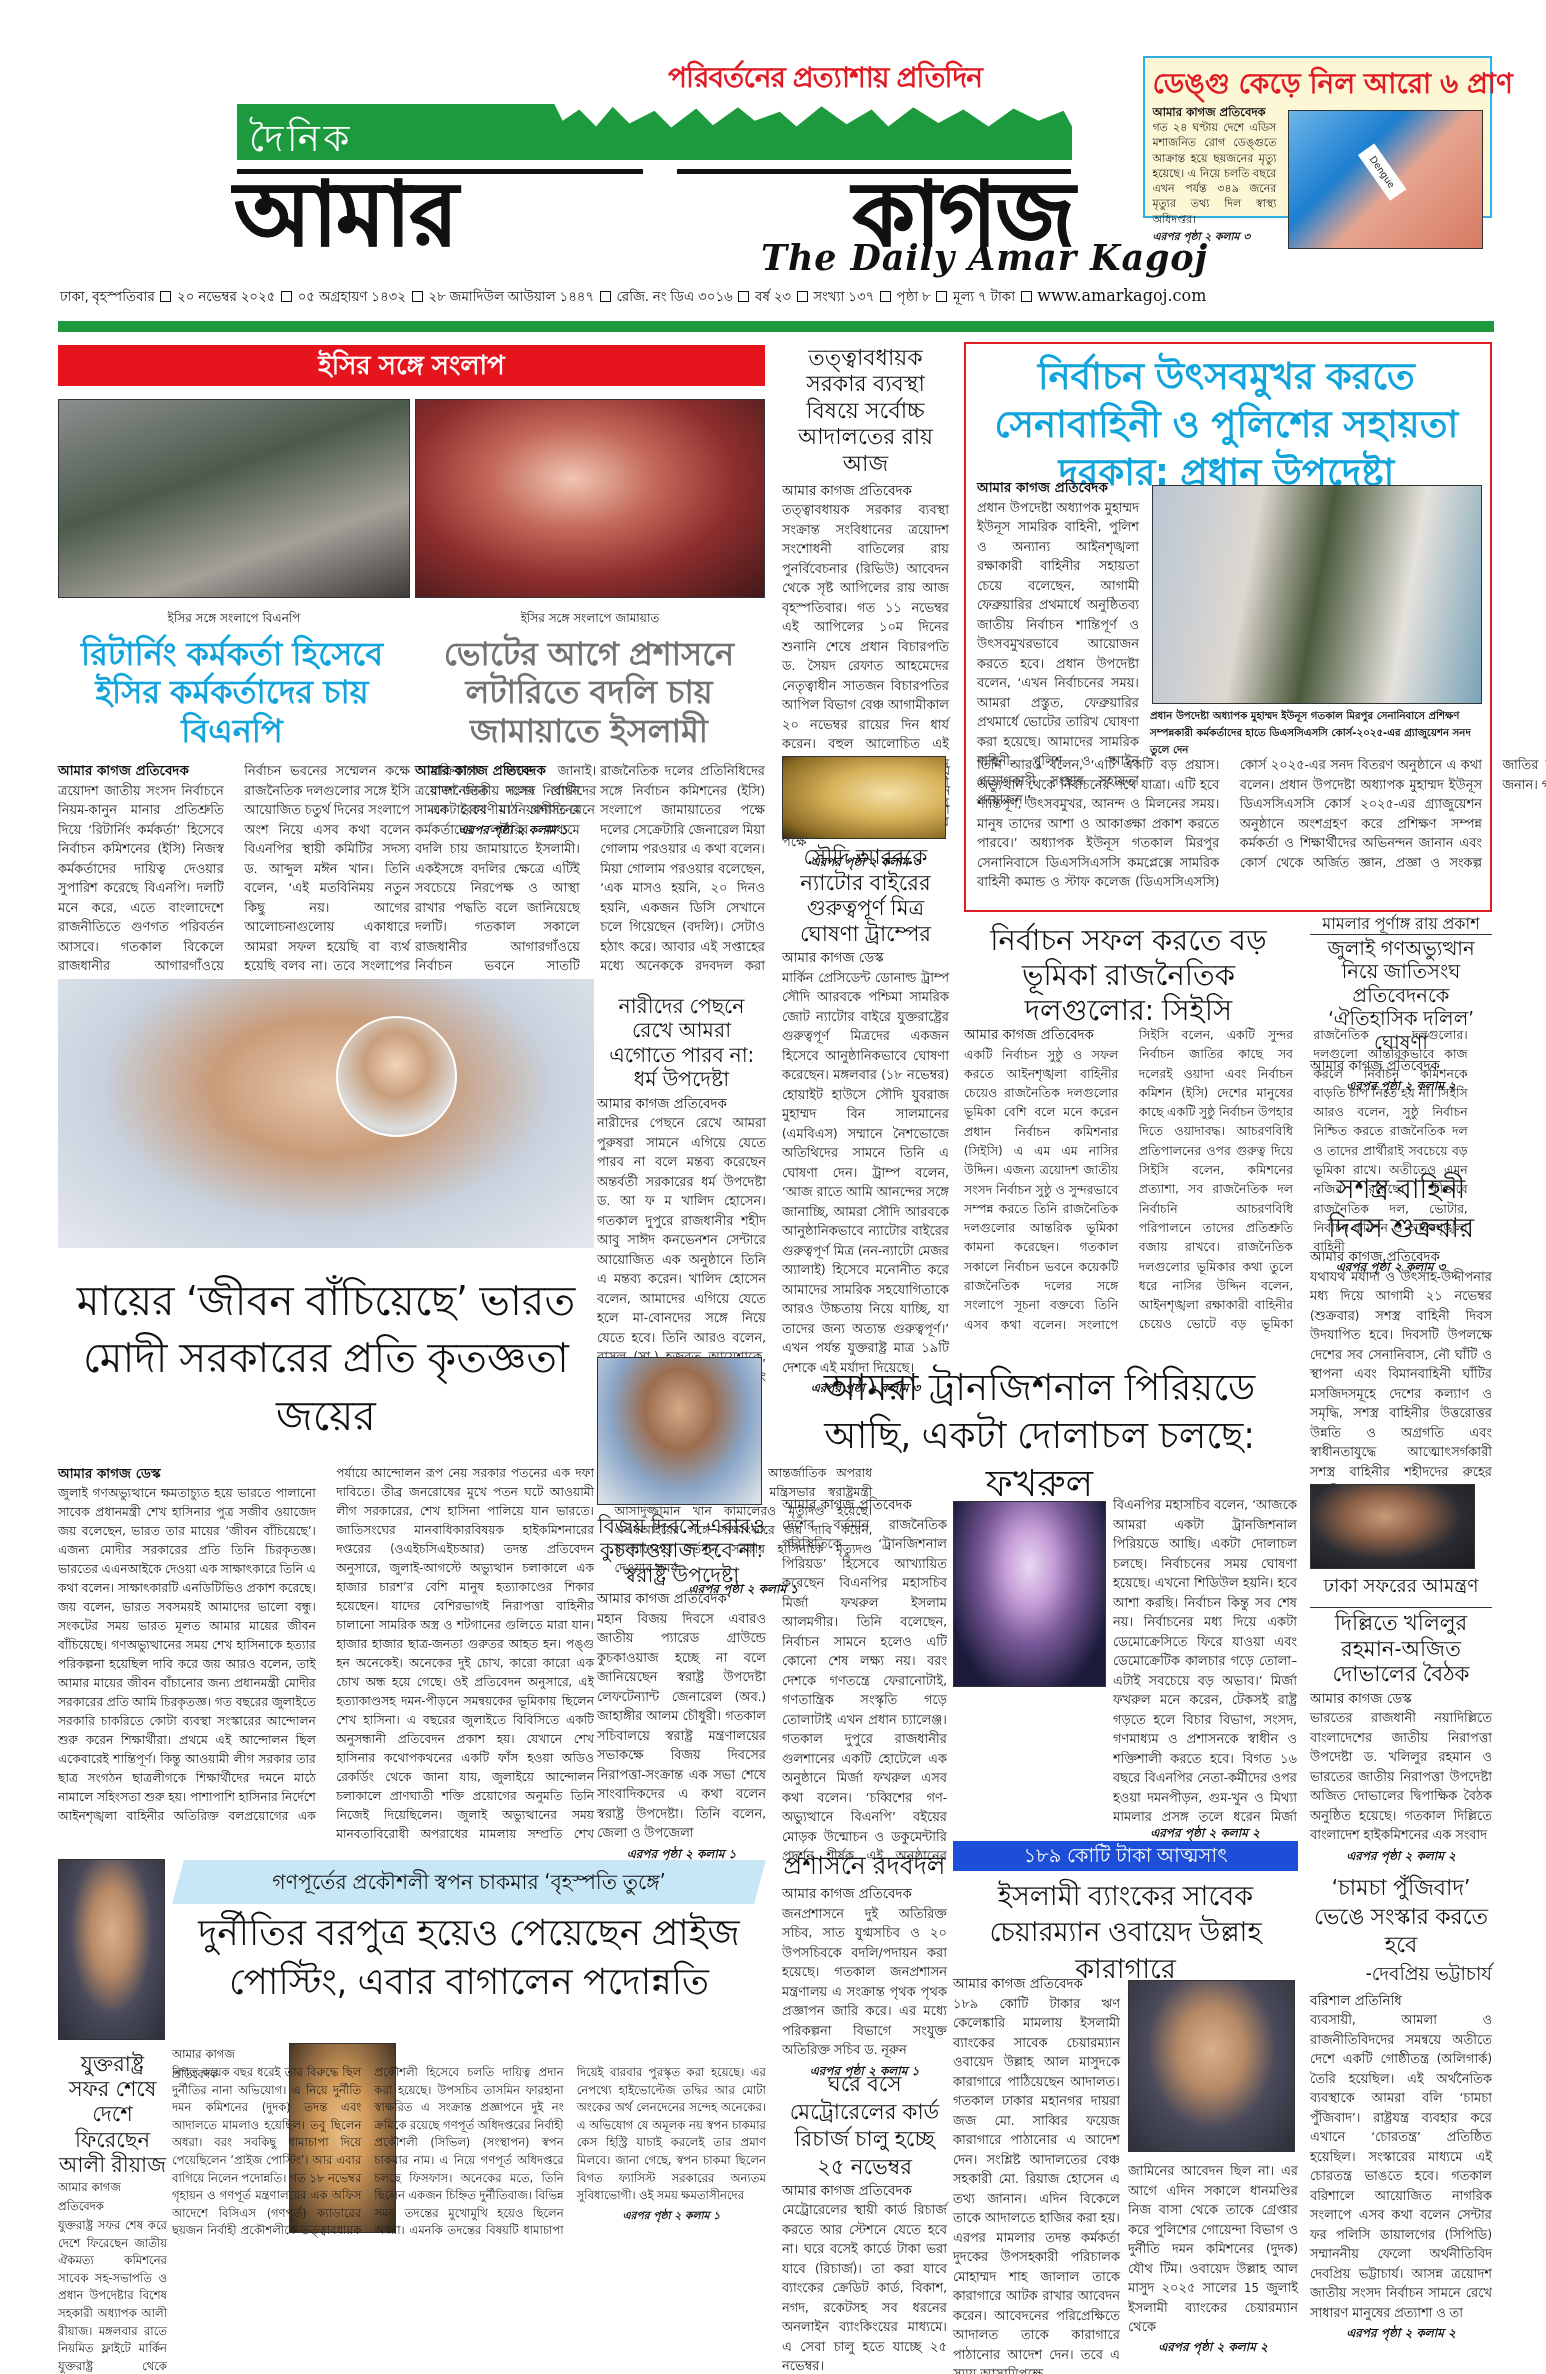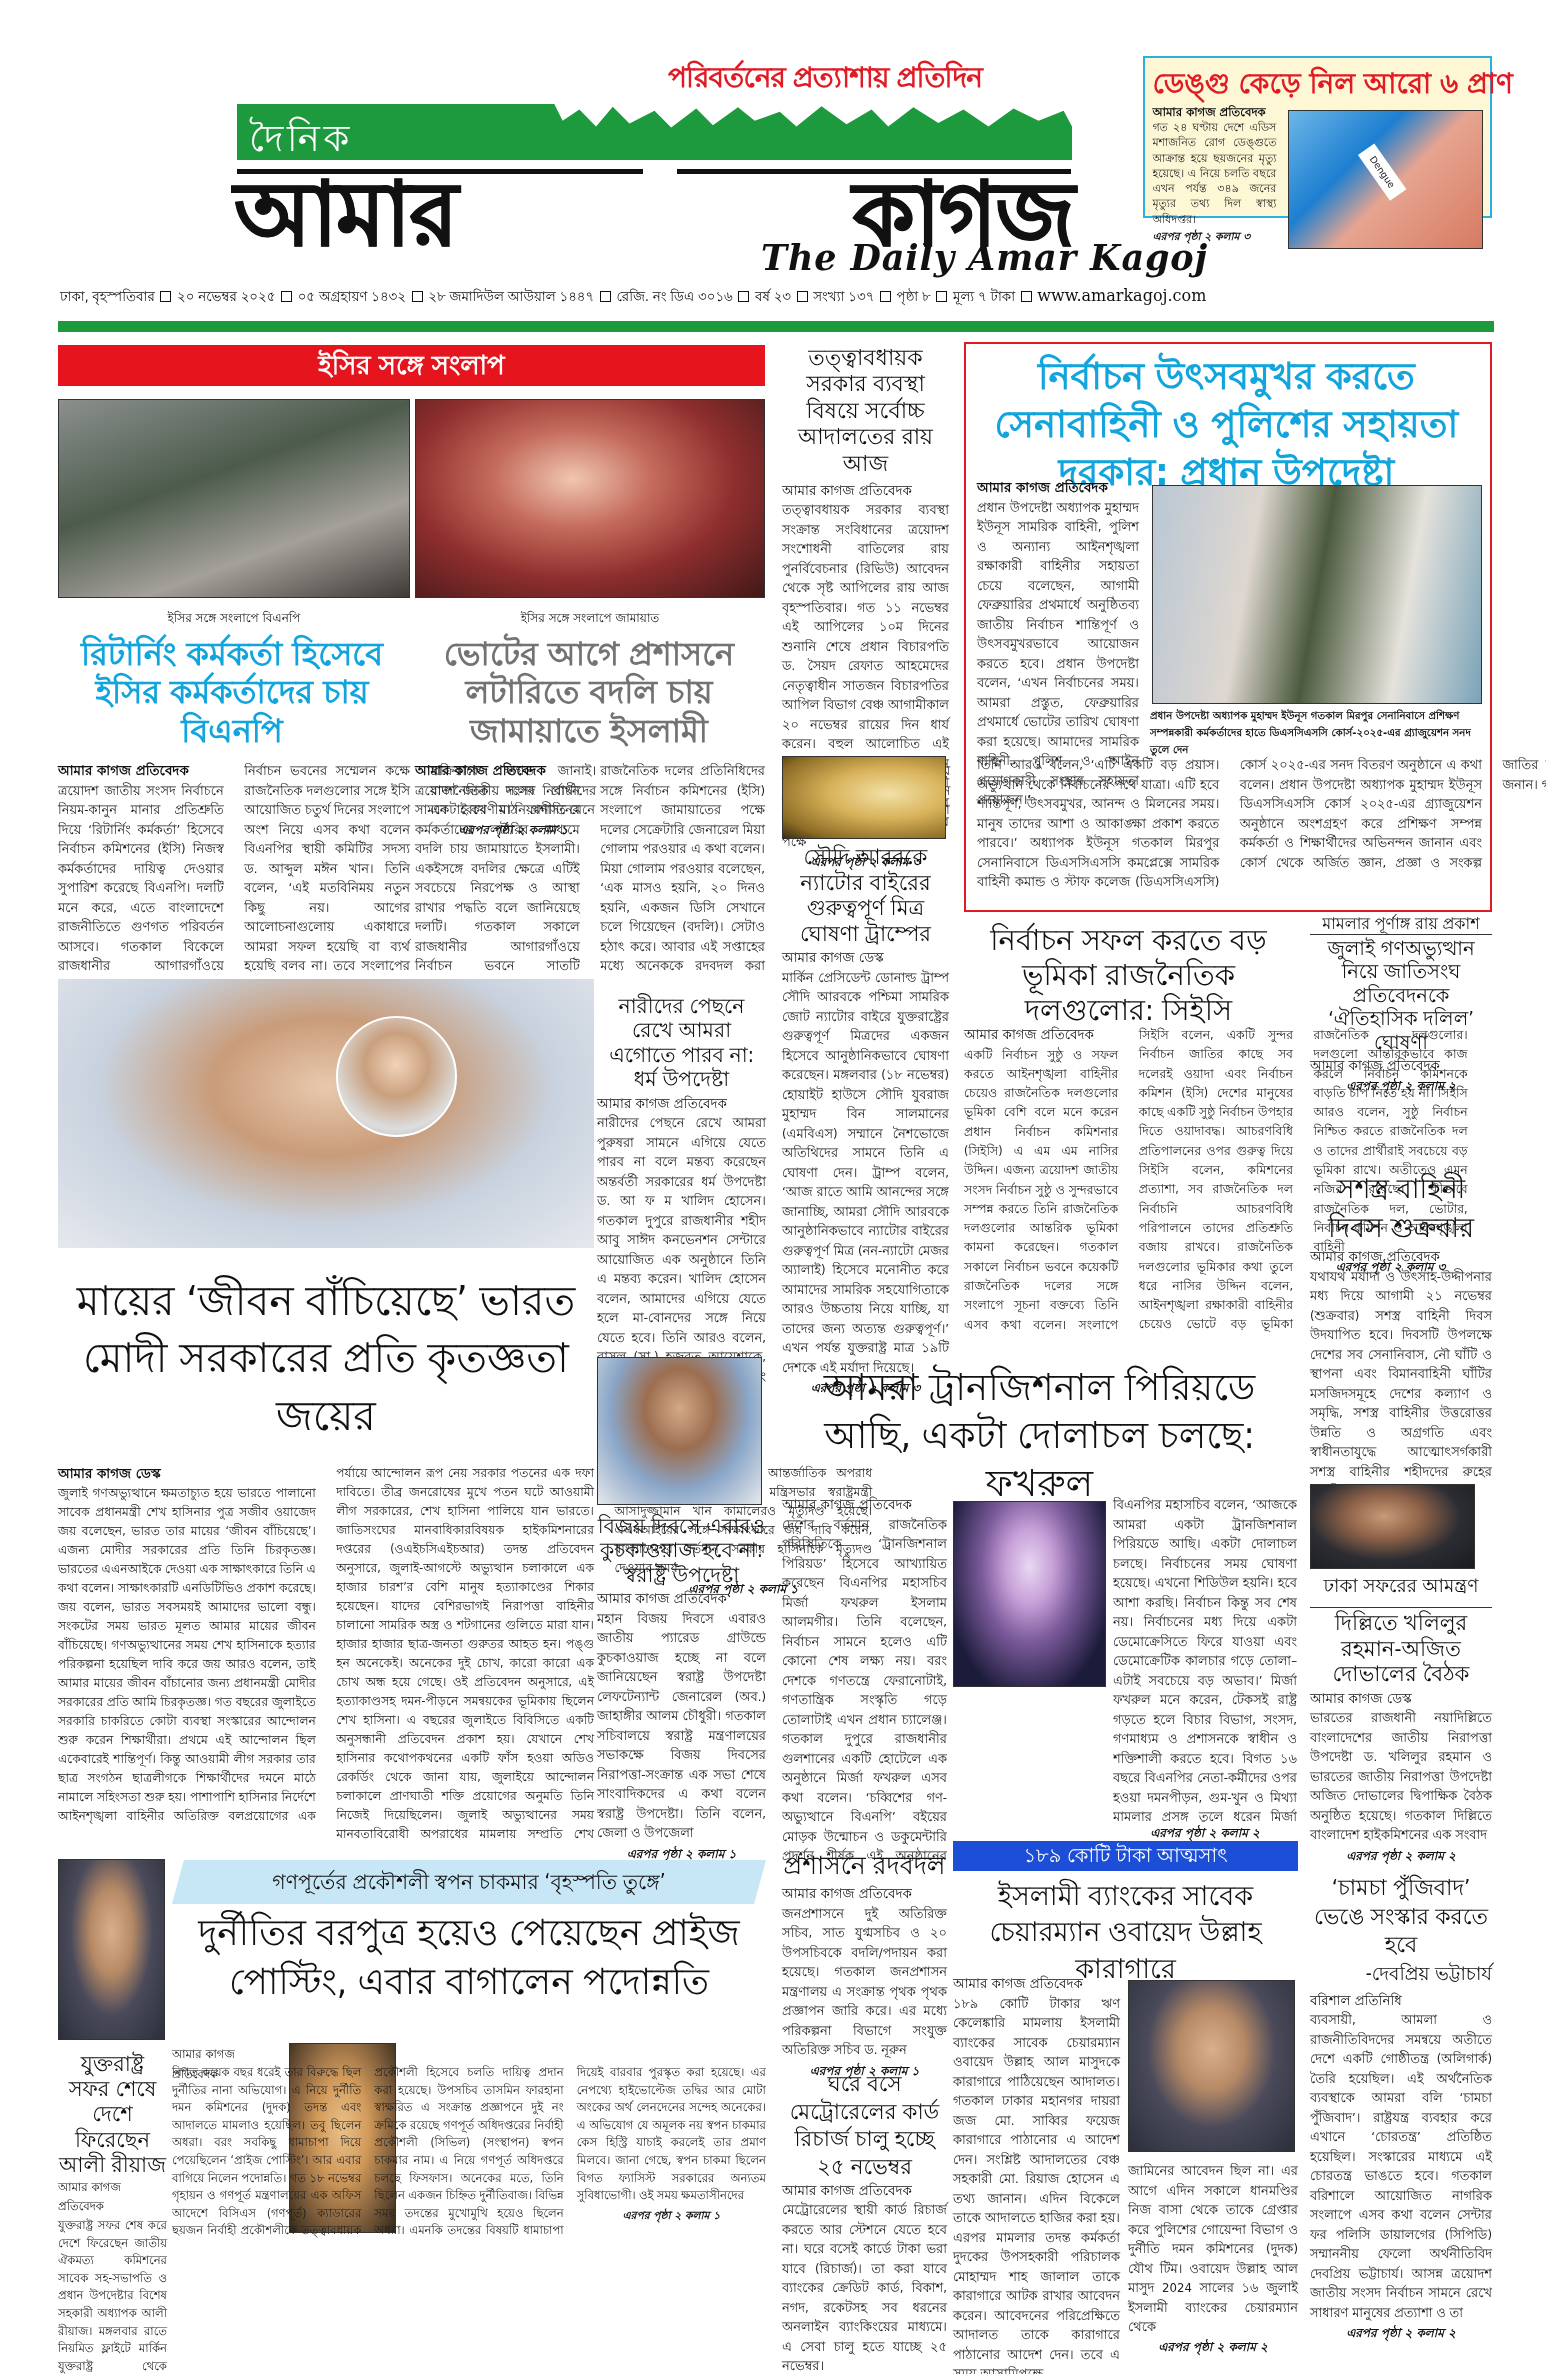--- a/index.html
+++ b/index.html
@@ -228,21 +228,21 @@
 </div>
 
 <div class="abs" style="left:953px;top:1841px;width:345px;height:30px;background:#1d4ed8;color:#fff;text-align:center;font-size:19.5px;line-height:30px;font-family:'DejaVu Sans Condensed','DejaVu Sans',sans-serif">১৮৯ কোটি টাকা আত্মসাৎ</div>
 <div class="abs hl" style="left:953px;top:1878px;width:345px;font-size:27px;line-height:1.35">ইসলামী ব্যাংকের সাবেক চেয়ারম্যান ওবায়েদ উল্লাহ কারাগারে</div>
 <div class="abs" style="left:953px;top:1974px;width:167px">
   <div class="byline plain">আমার কাগজ প্রতিবেদক</div>
   <div class="body-text">১৮৯ কোটি টাকার ঋণ কেলেঙ্কারি মামলায় ইসলামী ব্যাংকের সাবেক চেয়ারম্যান ওবায়েদ উল্লাহ আল মাসুদকে কারাগারে পাঠিয়েছেন আদালত। গতকাল ঢাকার মহানগর দায়রা জজ মো. সাব্বির ফয়েজ কারাগারে পাঠানোর এ আদেশ দেন। সংশ্লিষ্ট আদালতের বেঞ্চ সহকারী মো. রিয়াজ হোসেন এ তথ্য জানান। এদিন বিকেলে তাকে আদালতে হাজির করা হয়। এরপর মামলার তদন্ত কর্মকর্তা দুদকের উপসহকারী পরিচালক মোহাম্মদ শাহ জালাল তাকে কারাগারে আটক রাখার আবেদন করেন। আবেদনের পরিপ্রেক্ষিতে আদালত তাকে কারাগারে পাঠানোর আদেশ দেন। তবে এ সময় আসামিপক্ষে</div>
 </div>
 <div class="photo ph-face" style="left:1128px;top:1980px;width:167px;height:172px"></div>
 <div class="abs" style="left:1128px;top:2161px;width:170px">
-  <div class="body-text">জামিনের আবেদন ছিল না। এর আগে এদিন সকালে ধানমণ্ডির নিজ বাসা থেকে তাকে গ্রেপ্তার করে পুলিশের গোয়েন্দা বিভাগ ও দুর্নীতি দমন কমিশনের (দুদক) যৌথ টিম। ওবায়েদ উল্লাহ আল মাসুদ 2024 সালের ১৬ জুলাই ইসলামী ব্যাংকের চেয়ারম্যান থেকে</div>
+  <div class="body-text">জামিনের আবেদন ছিল না। এর আগে এদিন সকালে ধানমণ্ডির নিজ বাসা থেকে তাকে গ্রেপ্তার করে পুলিশের গোয়েন্দা বিভাগ ও দুর্নীতি দমন কমিশনের (দুদক) যৌথ টিম। ওবায়েদ উল্লাহ আল মাসুদ ২০২৫ সালের 15 জুলাই ইসলামী ব্যাংকের চেয়ারম্যান থেকে</div>
   <div class="cont">এরপর পৃষ্ঠা ২ কলাম ২</div>
 </div>
 
 <div class="abs" style="left:1310px;top:1874px;width:182px">
   <div class="hl" style="font-size:22px;line-height:1.3">‘চামচা পুঁজিবাদ’ ভেঙে সংস্কার করতে হবে</div>
   <div style="text-align:right;font-size:18.6px;font-family:'DejaVu Sans Condensed','DejaVu Sans',sans-serif">-দেবপ্রিয় ভট্টাচার্য</div>
   <div class="byline plain">বরিশাল প্রতিনিধি</div>
   <div class="body-text">ব্যবসায়ী, আমলা ও রাজনীতিবিদদের সমন্বয়ে অতীতে দেশে একটি গোষ্ঠীতন্ত্র (অলিগার্ক) তৈরি হয়েছিল। এই অর্থনৈতিক ব্যবস্থাকে আমরা বলি ‘চামচা পুঁজিবাদ’। রাষ্ট্রযন্ত্র ব্যবহার করে এখানে ‘চোরতন্ত্র’ প্রতিষ্ঠিত হয়েছিল। সংস্কারের মাধ্যমে এই চোরতন্ত্র ভাঙতে হবে। গতকাল বরিশালে আয়োজিত নাগরিক সংলাপে এসব কথা বলেন সেন্টার ফর পলিসি ডায়ালগের (সিপিডি) সম্মাননীয় ফেলো অর্থনীতিবিদ দেবপ্রিয় ভট্টাচার্য। আসন্ন ত্রয়োদশ জাতীয় সংসদ নির্বাচন সামনে রেখে সাধারণ মানুষের প্রত্যাশা ও তা</div>
   <div class="cont">এরপর পৃষ্ঠা ২ কলাম ২</div>
 </div>

